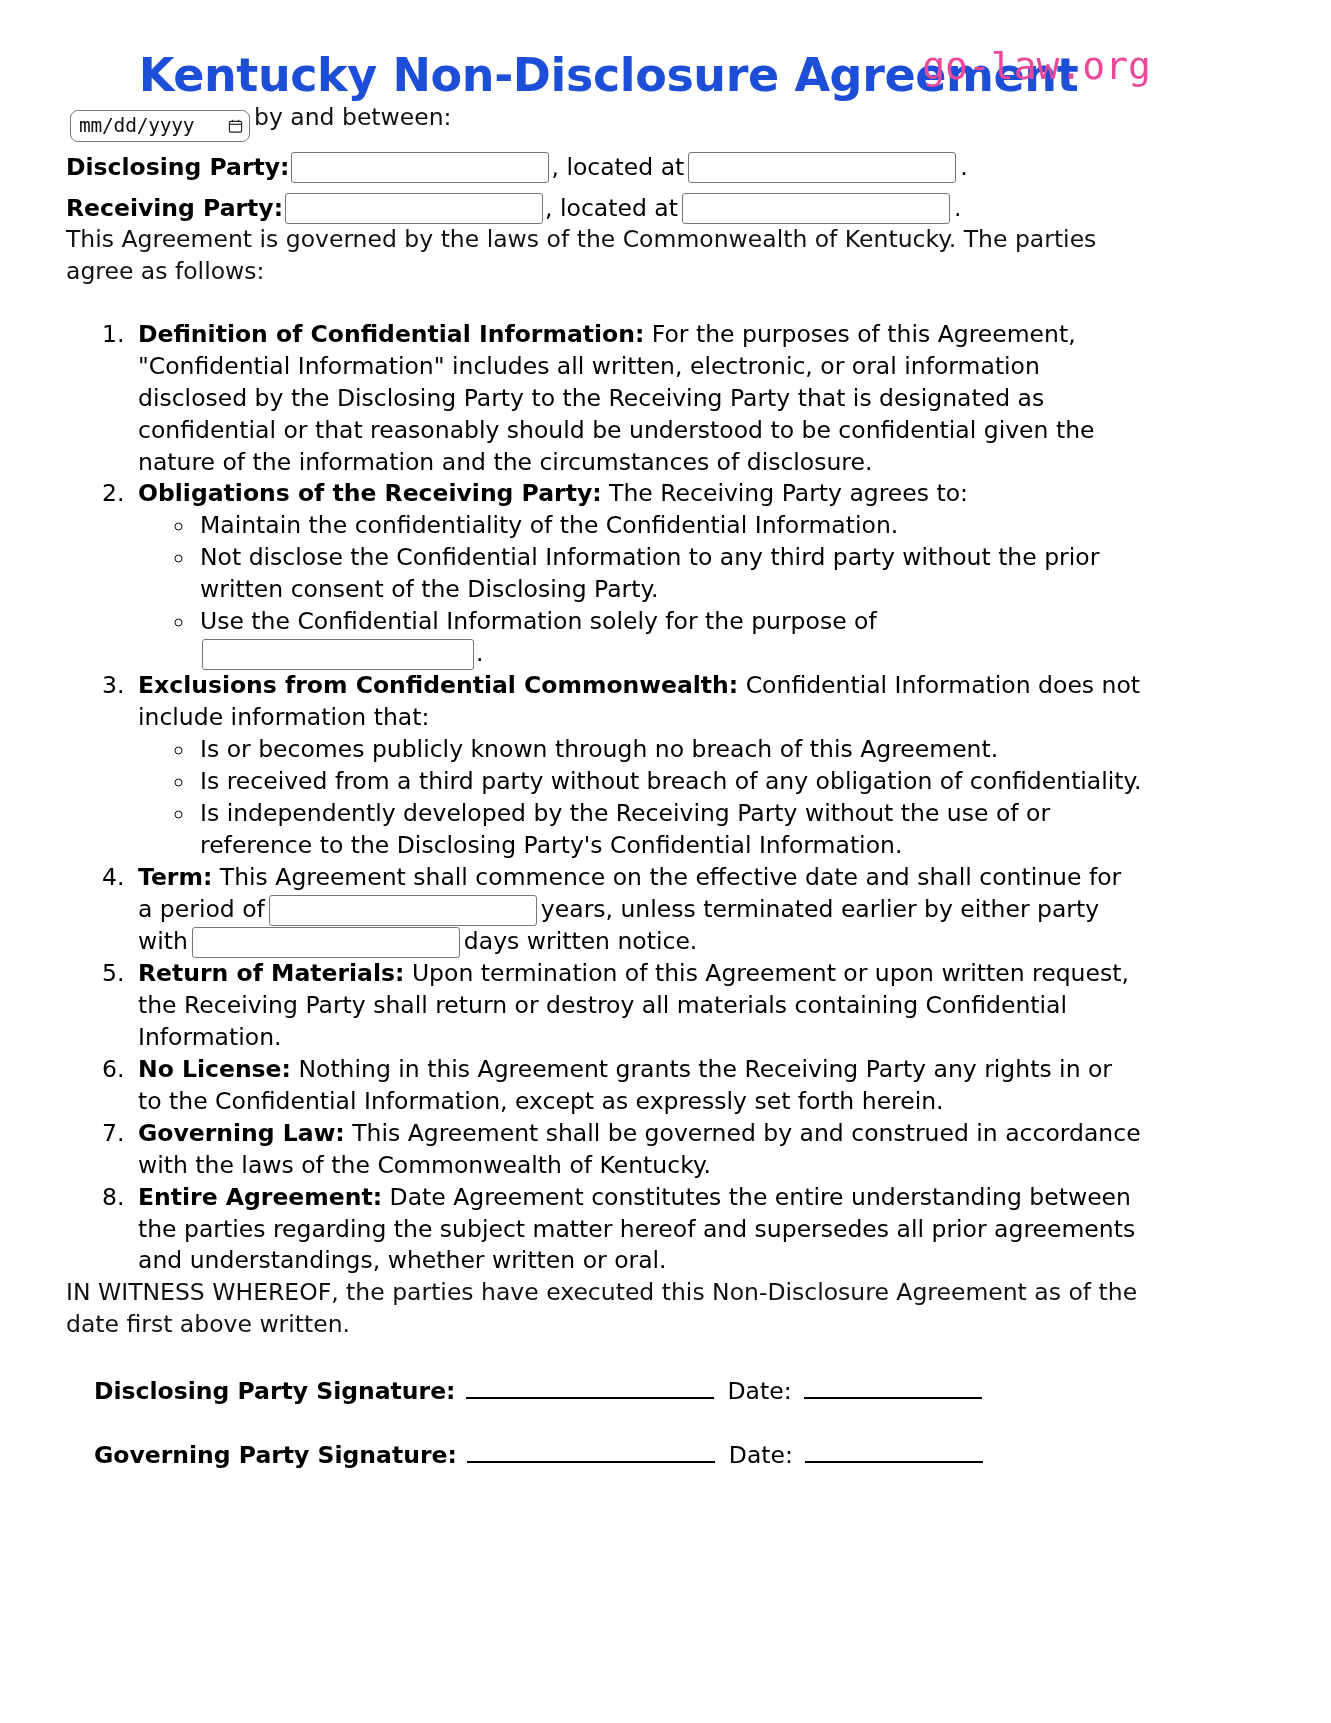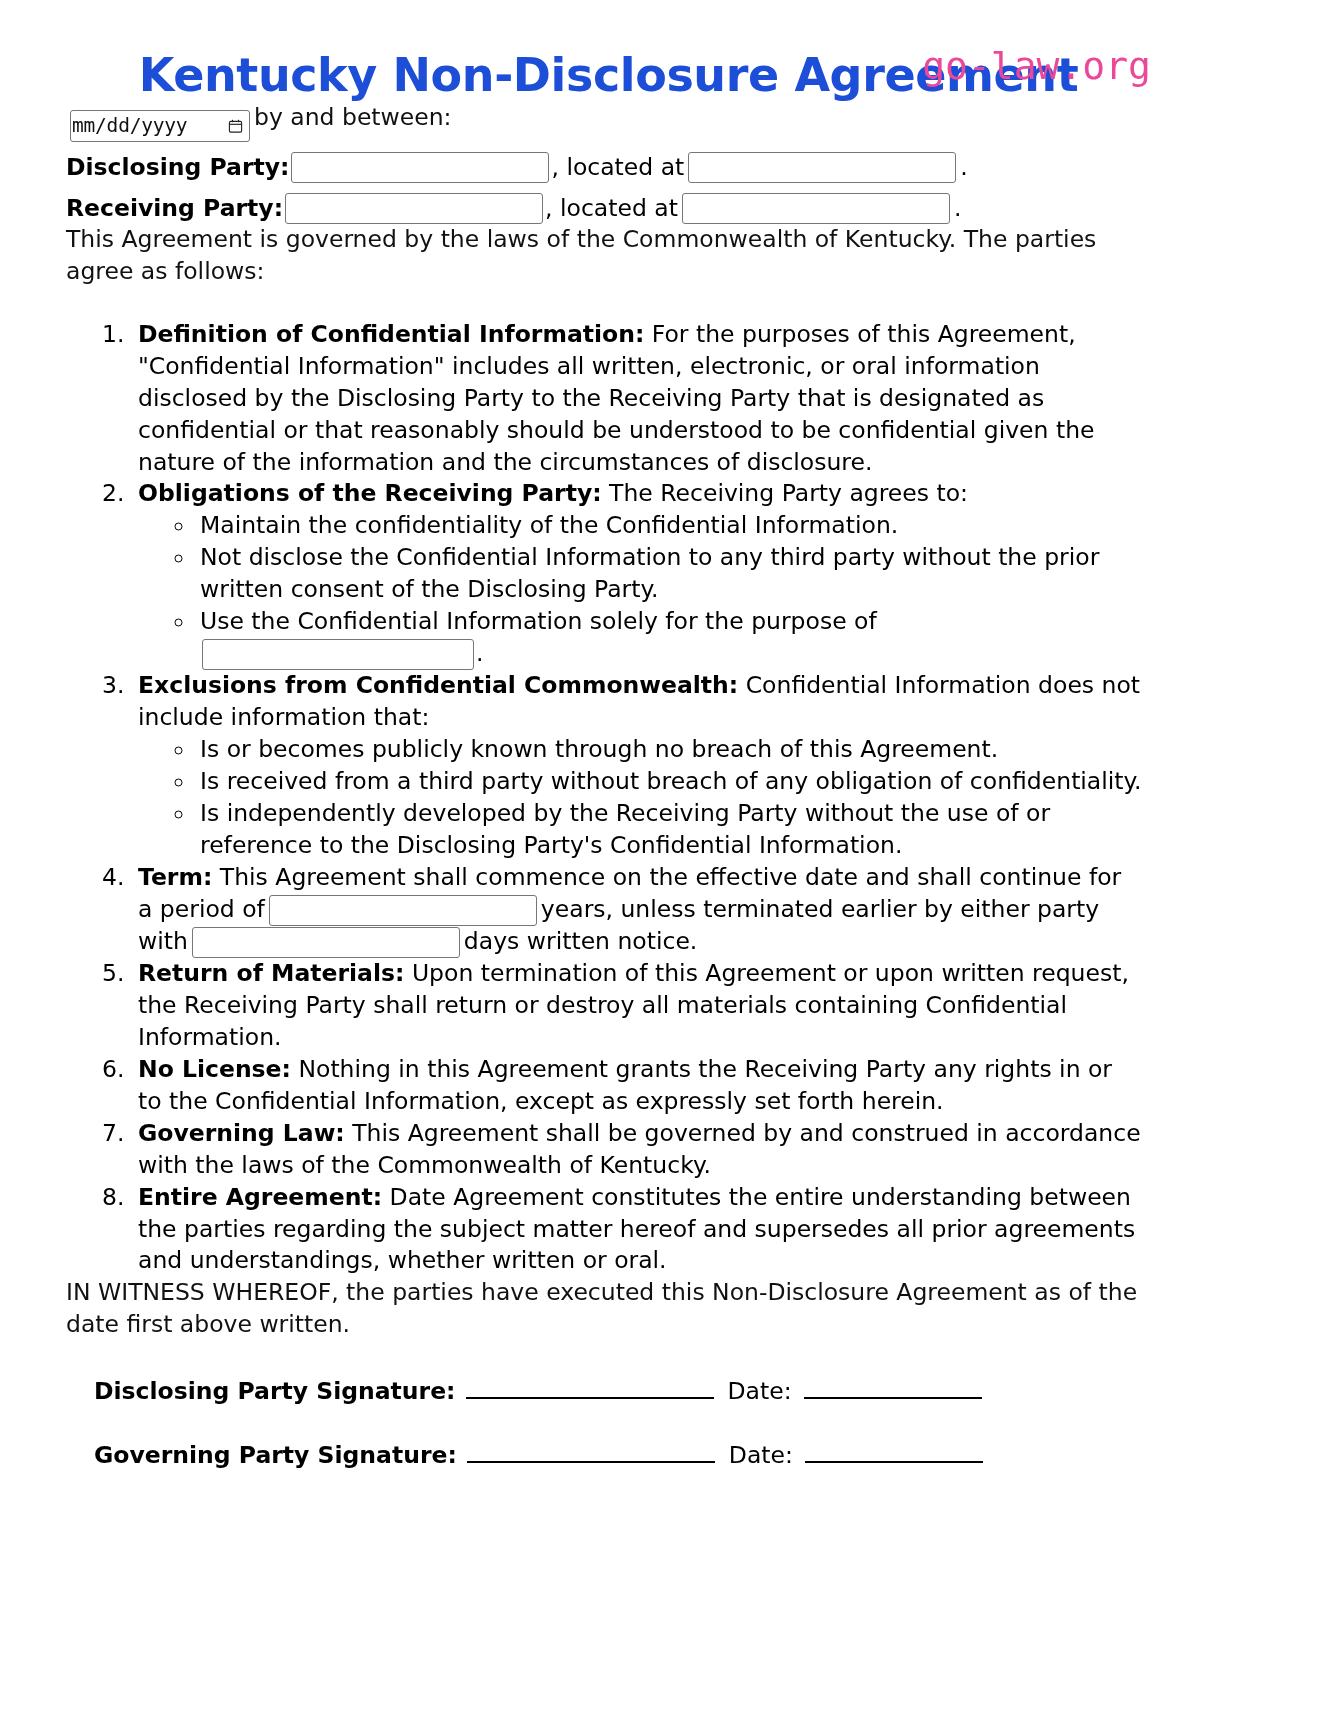--- a/index.html
+++ b/index.html
@@ -91,24 +91,24 @@
   .w-purpose { width: 272px; margin: 0 2px; }
   .w-term  { width: 268px; margin: 0 4px; }
 
   .date-input {
     display: inline-flex;
     align-items: center;
     justify-content: space-between;
     width: 180px;
     height: 32px;
     border: 1px solid #767676;
-    border-radius: 3px;
+    border-radius: 8px;
     background: #fff;
     box-sizing: border-box;
-    padding: 0 6px 0 1px;
+    padding: 0 6px 0 8px;
     vertical-align: -7px;
     margin: 0 4px;
   }
   .date-placeholder {
     font-family: "DejaVu Sans Mono", monospace;
     font-size: 19.5px;
     color: #111;
     letter-spacing: -0.2px;
     white-space: nowrap;
   }

